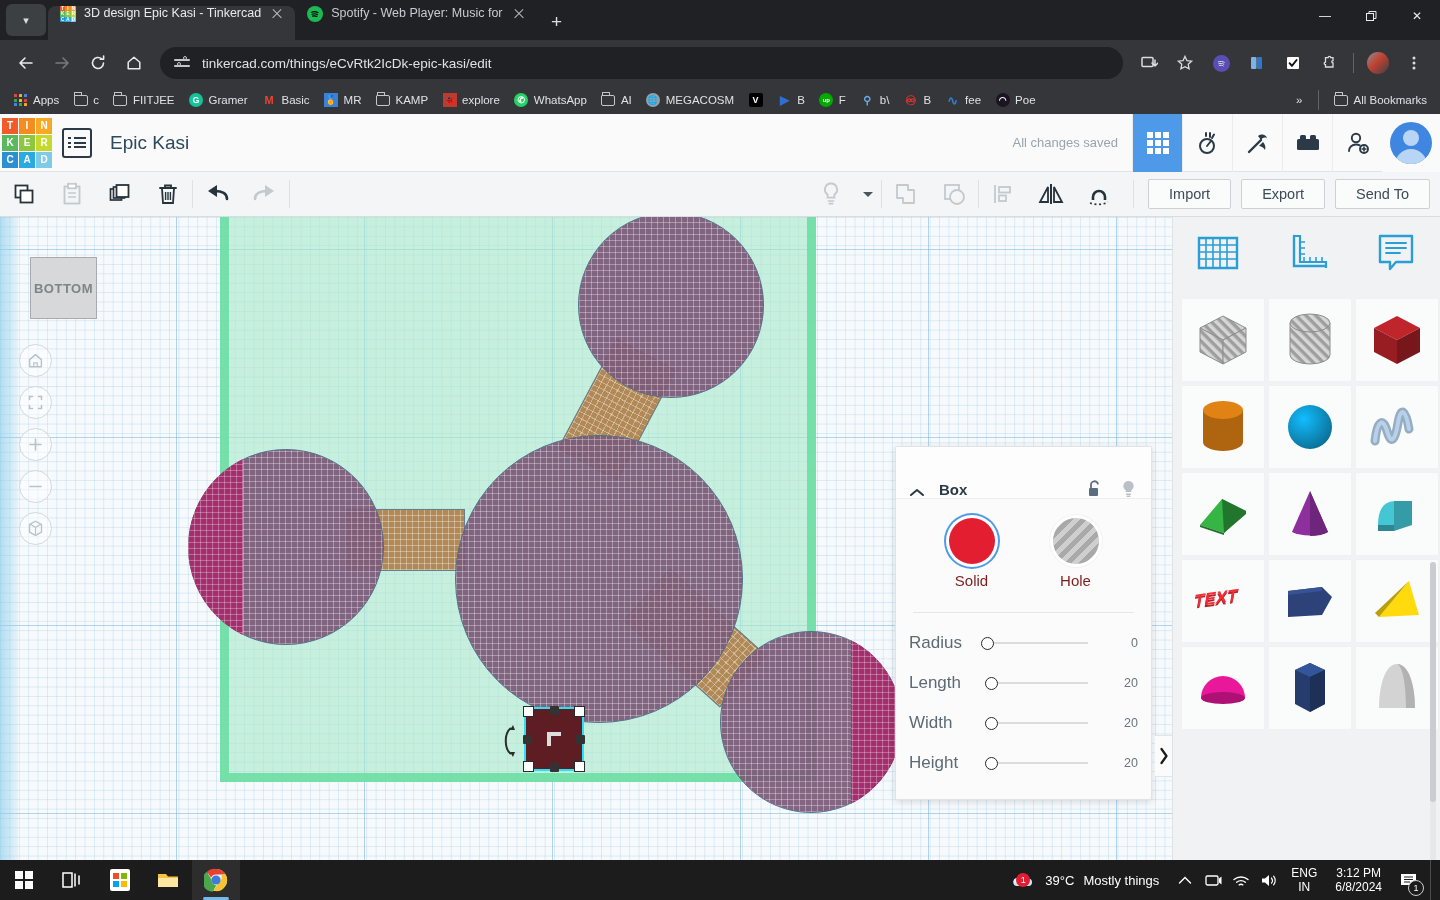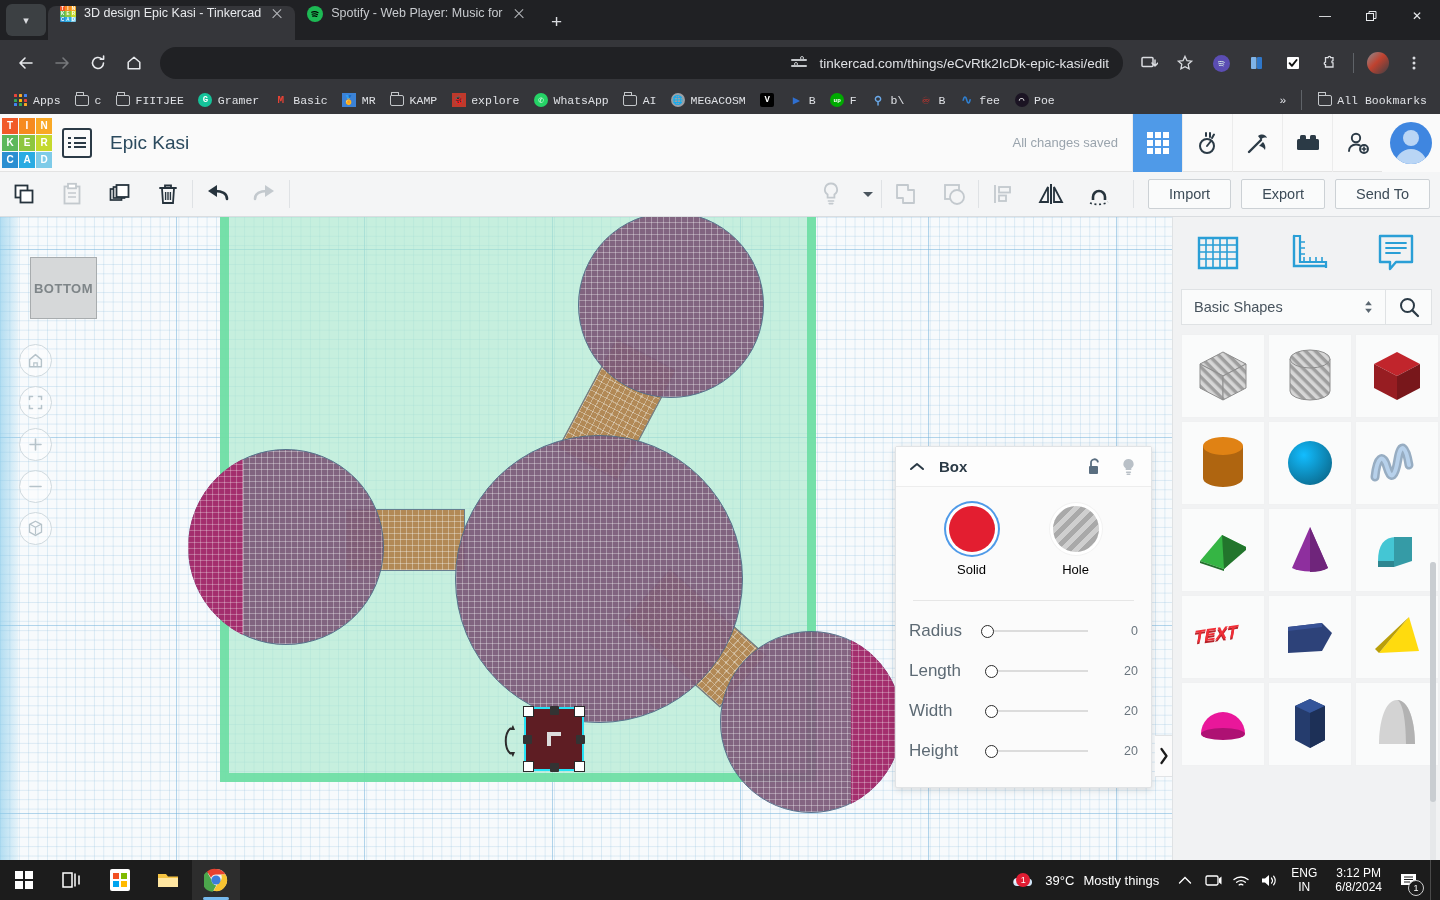--- a/index.html
+++ b/index.html
@@ -65,21 +65,20 @@
   .navicon {
     width:32px;height:32px;border-radius:50%;
     display:flex;align-items:center;justify-content:center;
     color:#e8eaed; font-size:16px; flex:0 0 auto; margin:0 2px;
   }
   .navicon.dim { color:#77797c; }
   .omnibox {
     flex:1 1 auto; height:32px; background:#202124; border-radius:16px;
     display:flex; align-items:center; gap:10px; padding:0 14px; margin:0 8px;
     min-width:0;
-    justify-content:flex-end;
   }
   .omnibox .url { color:#dfe1e5; font-size:13.5px; white-space:nowrap; overflow:hidden; }
   .omni-right { display:flex; align-items:center; }
   .sliders-icon { width:18px;height:18px;position:relative; }
   .sliders-icon span {
     position:absolute;left:0;height:1.6px;width:16px;background:#c4c7ca;border-radius:1px;
   }
   .sliders-icon span:nth-child(1){ top:5px; }
   .sliders-icon span:nth-child(2){ top:11px; }
   .sliders-icon i {
@@ -89,21 +88,21 @@
   .sliders-icon i:nth-child(3){ top:2.4px;left:9px; }
   .sliders-icon i:nth-child(4){ top:8.4px;left:3px; }
   .ext-avatar { width:22px;height:22px;border-radius:50%;overflow:hidden;
     background:linear-gradient(135deg,#8a8f95 0%,#c0422f 45%,#3b3f45 100%); }
   .vert-sep { width:1px;height:20px;background:#5f6368;margin:0 6px; }
 
   
   .bookmarkbar {
     position:absolute; left:0; top:86px; width:1440px; height:28px;
     background:#35363a; display:flex; align-items:center; padding:0 6px;
-    color:#dfe1e5; font-size:11.5px; gap:0; white-space:nowrap;font-family:Liberation Mono, monospace;
+    color:#dfe1e5; font-size:11.5px; gap:0; white-space:nowrap;
   }
   .bm { display:flex;align-items:center;gap:5px;padding:3px 7px;border-radius:4px;flex:0 0 auto; }
   .bm .glyph { width:15px;height:15px;flex:0 0 15px;display:flex;align-items:center;justify-content:center;font-size:11px; }
   .folder-glyph {
     width:14px;height:11px;border:1.3px solid #c4c7ca;border-radius:1px 2px 2px 2px;position:relative;
   }
   .folder-glyph:before{
     content:"";position:absolute;left:-0.3px;top:-3.6px;width:6px;height:3px;
     border:1.3px solid #c4c7ca;border-bottom:none;border-radius:1px 1px 0 0;
   }
@@ -255,36 +254,36 @@
     display:flex;align-items:center;justify-content:center;color:#b6c3ca;font-size:17px;
   }
 
   
   .prop-panel {
     position:absolute; left:895px; top:229px; width:257px;
     background:#fbfbfb; border:1px solid #e1e3e5; border-radius:2px;
     box-shadow:0 2px 7px rgba(0,0,0,.13);
   }
   .pp-head {
-    height:40px;display:flex;align-items:center;gap:14px;padding:0 13px;
+    height:52px;display:flex;align-items:flex-end;gap:14px;padding:0 13px;
     background:#fdfdfd;border-bottom:1px solid #ededed;
   }
   .pp-caret { color:#2b3a46;font-size:14px;font-weight:bold; }
   .pp-name { color:#2b3a46;font-size:15px;font-weight:bold;flex:1 1 auto; }
   .pp-hicon { color:#5a6e80; width:20px;height:20px;display:flex;align-items:center;justify-content:center; }
   .pp-body { padding:19px 13px 16px; }
   .pp-modes { display:flex; justify-content:center; gap:34px; margin-bottom:22px; }
   .pp-mode { width:70px;text-align:center; }
   .swatch { width:46px;height:46px;border-radius:50%;margin:0 auto 8px;position:relative; }
   .swatch.solid { background:#e31e30; box-shadow:0 0 0 3px #fff, 0 0 0 5px #4f9ae8; }
   .swatch.hole {
     background:repeating-linear-gradient(135deg,#a9a9a9 0 5px,#cfcfcf 5px 10px);
     box-shadow:0 0 0 3px #fff, 0 0 0 4px #f2f2f2;
   }
-  .pp-mode span { font-size:13px;color:#000000; }
+  .pp-mode span { font-size:15px;color:#7f1d1d; }
   .pp-divider { height:1px;background:#e6e6e6;margin:0 4px 10px; }
   .pp-row { display:flex;align-items:center;height:40px; }
   .pp-label { width:68px;font-size:17px;color:#5d6a74; }
   .pp-slider { flex:1 1 auto;position:relative;height:16px;display:flex;align-items:center; }
   .pp-track { position:absolute;left:8px;right:18px;height:1.6px;background:#dcdcdc; }
   .pp-fill { position:absolute;left:8px;height:2.4px;background:#4f9ae8; }
   .pp-knob {
     position:absolute;width:13px;height:13px;border-radius:50%;
     background:#fff;border:1.8px solid #2a2a2a;
   }
@@ -1020,39 +1019,20 @@
             </g>
           </svg>
       </div>
       <div class="sp-tab">
         <svg width="44" height="44" viewBox="0 0 44 44">
             <path d="M6 5h32v26H22l-6 7v-7H6z" fill="none" stroke="#2a9fd6" stroke-width="2.4" stroke-linejoin="round"></path>
             <path d="M12 12h20M12 17h20M12 22h14" stroke="#2a9fd6" stroke-width="1.8" stroke-linecap="round"></path>
           </svg>
       </div>
     </div>
-    <div class="sp-search-row">
-      <div class="sp-select">
-        <span>Basic Shapes</span>
-        <span class="sp-spinner">
-          <svg width="9" height="14" viewBox="0 0 9 14">
-              <path d="M4.5 1l3.3 4.2H1.2z" fill="#5a6670"></path>
-              <path d="M4.5 13L1.2 8.8h6.6z" fill="#5a6670"></path>
-            </svg>
-        </span>
-      </div>
-      <div class="sp-searchbtn">
-        <span>
-          <svg width="22" height="22" viewBox="0 0 22 22">
-              <circle cx="9.5" cy="9.5" r="6.5" fill="none" stroke="#2b3a46" stroke-width="2"></circle>
-              <path d="M14.4 14.4L20 20" stroke="#2b3a46" stroke-width="2.2" stroke-linecap="round"></path>
-            </svg>
-        </span>
-      </div>
-    </div>
     <div class="sp-grid" id="shape-grid">
         <div class="sp-cell" title="Box Hole">
           <svg width="62" height="60" viewBox="0 0 62 60">
             <defs>
               <pattern id="hbox-hole" width="7" height="7" patternTransform="rotate(135)" patternUnits="userSpaceOnUse">
                 <rect width="7" height="7" fill="#d6d6d6"></rect>
                 <rect width="3.4" height="7" fill="#9e9e9e"></rect>
               </pattern>
             </defs>
             <polygon points="8,18 31,6 54,18 31,30" fill="url(#hbox-hole)" stroke="#8e8e8e"></polygon>

